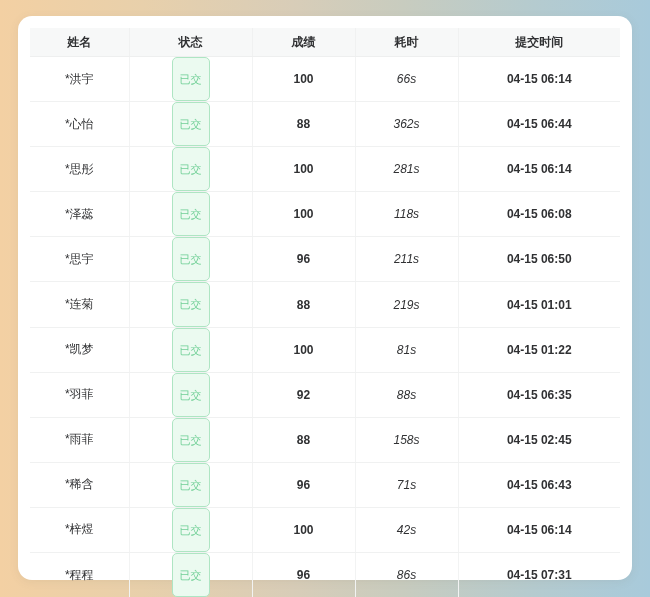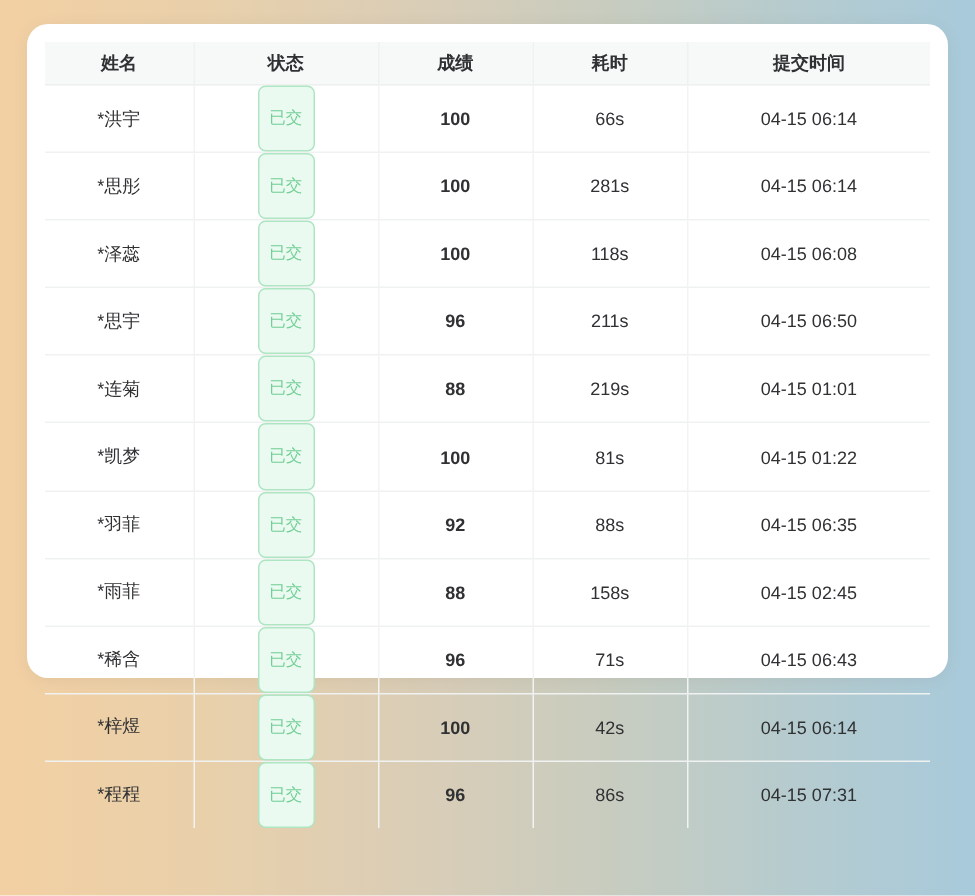--- a/index.html
+++ b/index.html
@@ -14,21 +14,21 @@
       #f3d0a3 0%, #e8d0ab 22%, #d8cdb8 45%,
       #c8ccbf 62%, #b5cbcf 82%, #a8cadb 100%);
     position: relative;
     overflow: hidden;
   }
   .card {
     position: absolute;
     left: 18px;
     top: 16px;
     width: 614px;
-    height: 436px;
+    height: 564px;
     background: #ffffff;
     border-radius: 14px;
     box-sizing: border-box;
     padding: 12px;
     box-shadow: 0 2px 10px rgba(120, 110, 90, 0.10);
   }
   table.grades {
     width: 590px;
     border-collapse: collapse;
     table-layout: fixed;
@@ -49,25 +49,25 @@
   table.grades td {
     height: 32px;
     font-size: 12px;
     color: #303133;
     text-align: center;
     vertical-align: middle;
     border-right: 1px solid #f2f3f3;
     border-bottom: 1px solid #f0f1f1;
     padding: 0;
   }
-  table.grades td:last-child { border-right: none; }
+  table.grades td:last-child { border-right: none; font-weight: bold; }
   table.grades tr:last-child td { border-bottom: none; }
   .cell-name { color: #303133; }
   .cell-score { font-weight: bold; font-size: 13px; color: #26292e; }
-  .cell-duration { color: #5f6368; }
+  .cell-duration { color: #5f6368; font-style: italic; }
   .cell-timestamp { color: #c0c4cb; font-size: 11px; }
   .status-badge {
     display: inline-block;
     padding: 15px 7px;
     font-size: 11px;
     line-height: 1.1;
     color: #70cf96;
     background: #ebfaf0;
     border: 1px solid #aee5c3;
     border-radius: 5px;
@@ -94,20 +94,27 @@
           <th>提交时间</th>
         </tr>
     </thead>
     <tbody>
         <tr>
           <td class="cell-name">*洪宇</td>
           <td><span class="status-badge">已交</span></td>
           <td class="cell-score">100</td>
           <td class="cell-duration">66s</td>
           <td class="cell-timestamp">04-15 06:14</td>
+        </tr>
+        <tr>
+          <td class="cell-name">*心怡</td>
+          <td><span class="status-badge">已交</span></td>
+          <td class="cell-score">88</td>
+          <td class="cell-duration">362s</td>
+          <td class="cell-timestamp">04-15 06:44</td>
         </tr>
         <tr>
           <td class="cell-name">*思彤</td>
           <td><span class="status-badge">已交</span></td>
           <td class="cell-score">100</td>
           <td class="cell-duration">281s</td>
           <td class="cell-timestamp">04-15 06:14</td>
         </tr>
         <tr>
           <td class="cell-name">*泽蕊</td>

